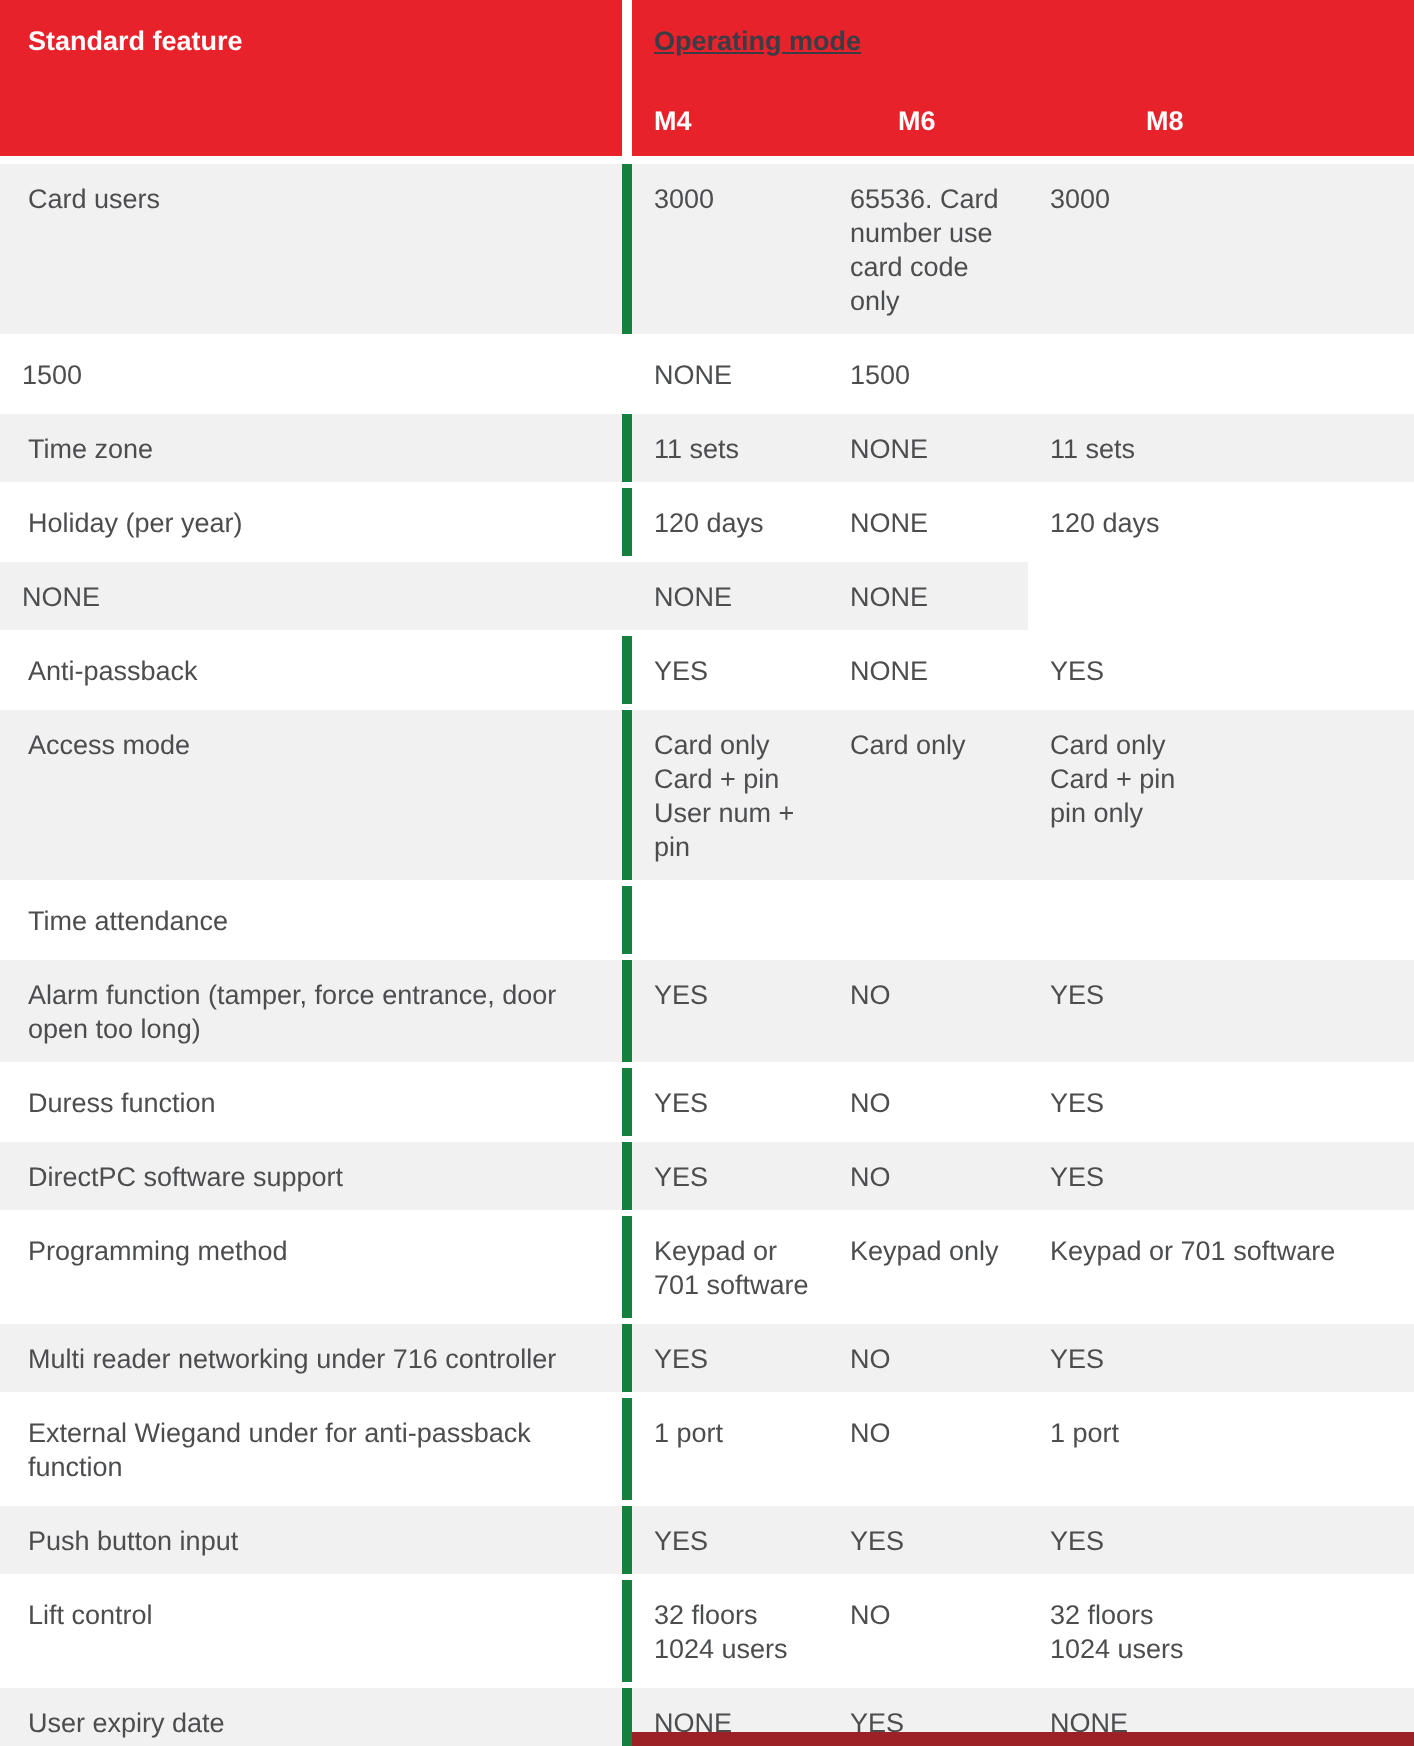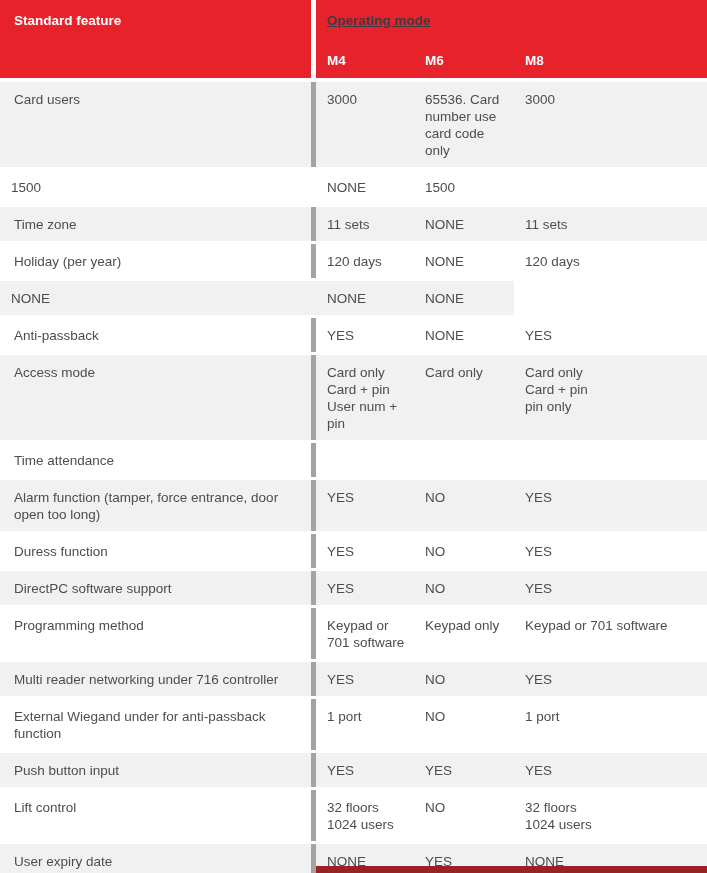--- a/index.html
+++ b/index.html
@@ -39,39 +39,40 @@
     padding:13px 8px 0 11px;
     color:#3a3d45;
     font-weight:bold;
     text-decoration:underline;
   }
   .mode-row{
     display:grid;
     grid-template-columns:98px 100px 1fr;
     align-items:end;
     padding-bottom:10px;
+    gap:24px;
   }
   .mode-cell{
     padding:0 8px 0 11px;
     color:#ffffff;
     font-weight:bold;
   }
   
   .row{min-height:31px;}
   .row.gray .cell{background:#f1f1f2;}
   .row.white .cell{background:#ffffff;}
   .cell{
     padding:9px 8px 8px 11px;
     line-height:17px;
     white-space:pre-line;
     box-sizing:border-box;
   }
   .cell.feature{
     padding-left:14px;
-    border-right:5px solid #a3a3a3;
+    border-right:5px solid #15803d;
   }
   .cell.span3{grid-column:2 / span 3;}
   .row.last{min-height:64px;}
   
   .bottom-bar{
     position:absolute;
     left:316px;right:0;bottom:0;
     height:7px;
     background:#9c2127;
   }

